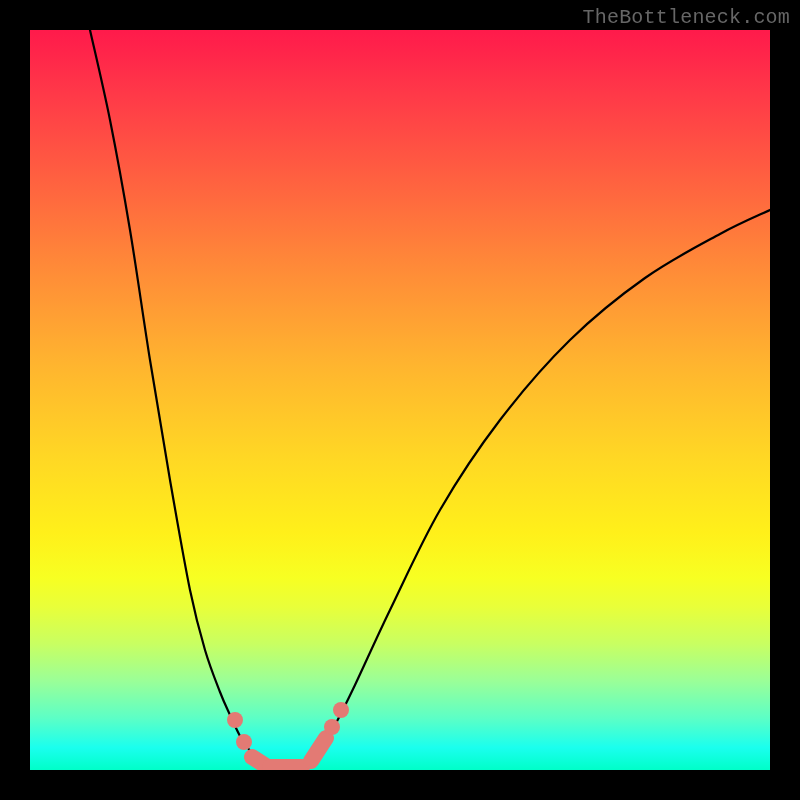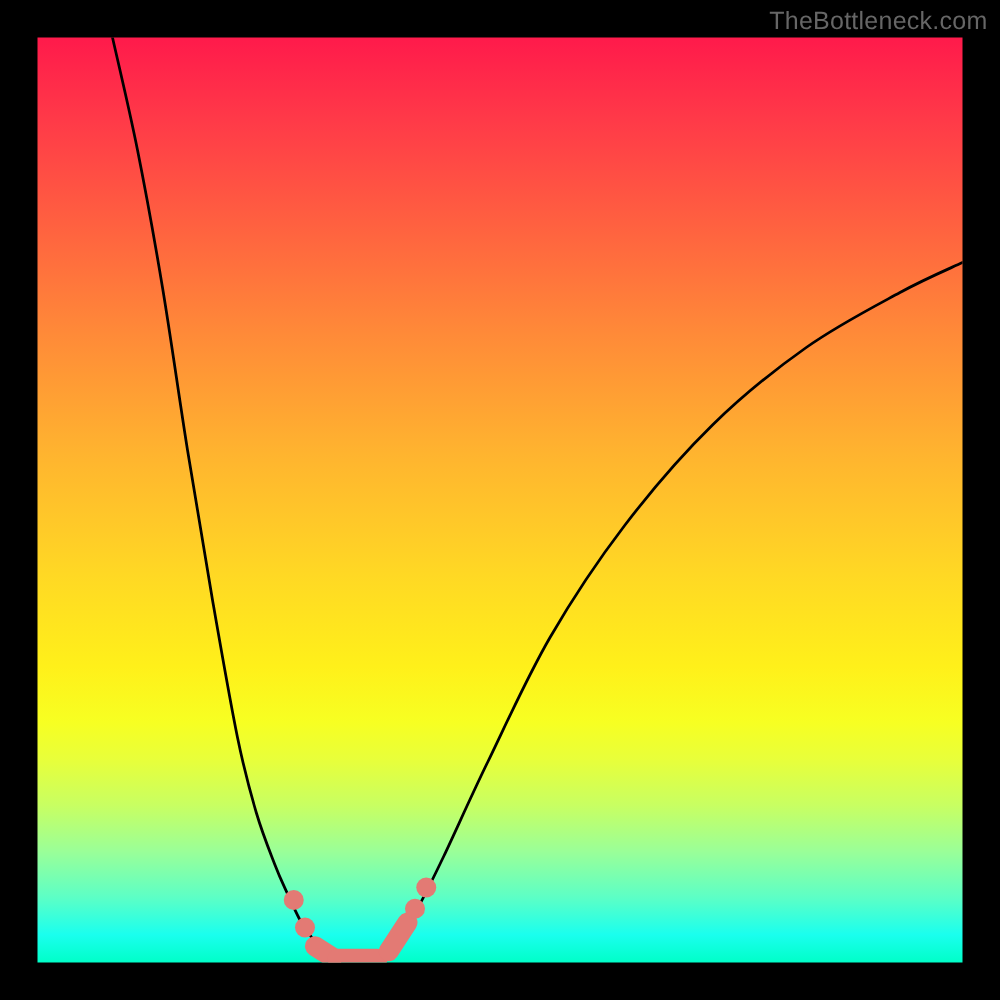--- a/index.html
+++ b/index.html
@@ -36,20 +36,21 @@
     );
   }
   .watermark {
     position: absolute;
     top: 6px;
     right: 10px;
     color: #666;
     font-size: 20px;
     letter-spacing: 0.2px;
     font-weight: 500;
+    font-family: Liberation Mono, monospace;
   }
   svg.curve {
     position: absolute;
     left: 0;
     top: 0;
     width: 740px;
     height: 740px;
   }
   .curve path.line {
     fill: none;

